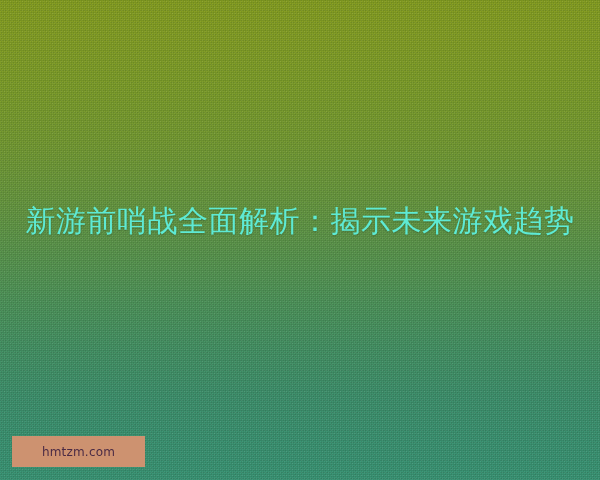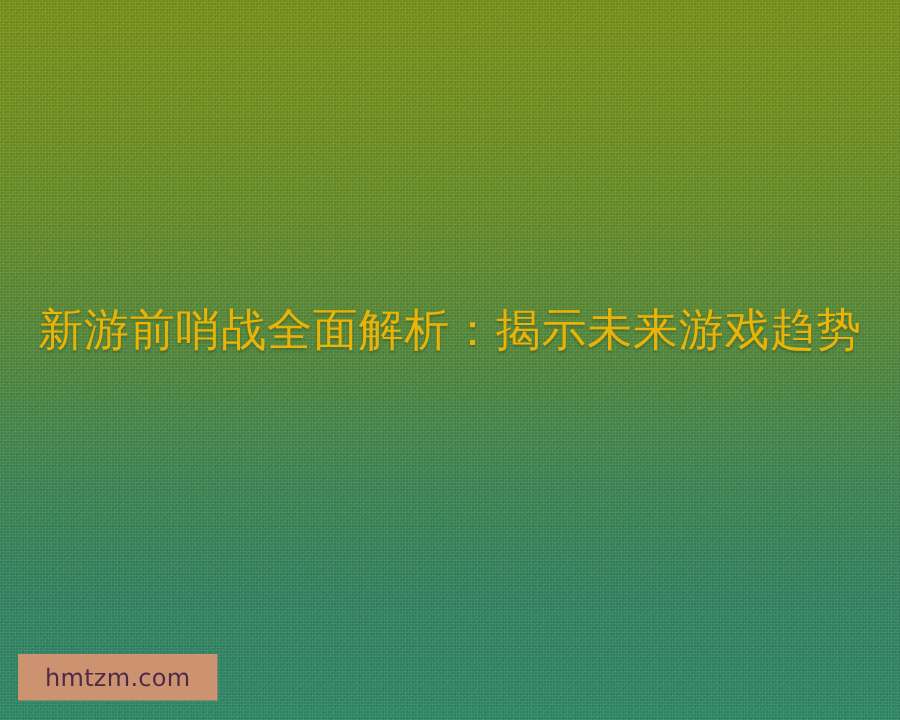--- a/index.html
+++ b/index.html
@@ -72,21 +72,21 @@
   #title-block {
     position: absolute;
     left: 0;
     right: 0;
     top: 200px;
     text-align: center;
     padding: 0 14px;
     box-sizing: border-box;
   }
   .title-line {
-    color: #eab308;
+    color: #5eead4;
     font-size: 30px;
     line-height: 42px;
     letter-spacing: 0.5px;
     font-weight: 400;
     white-space: nowrap;
     text-shadow: 0 1px 2px rgba(0,0,0,0.22);
   }
 
   
   #watermark {
@@ -95,21 +95,21 @@
     top: 436px;
     width: 133px;
     height: 31px;
     background: #cd9270;
     display: flex;
     align-items: center;
     justify-content: center;
   }
   #watermark-text {
     color: #4b2b45;
-    font-size: 16px;
+    font-size: 12px;
     line-height: 16px;
     letter-spacing: 0.2px;
     font-family: "DejaVu Sans", "Liberation Sans", sans-serif;
   }
 </style>
 </head>
 <body>
 
 <div id="banner">
 

